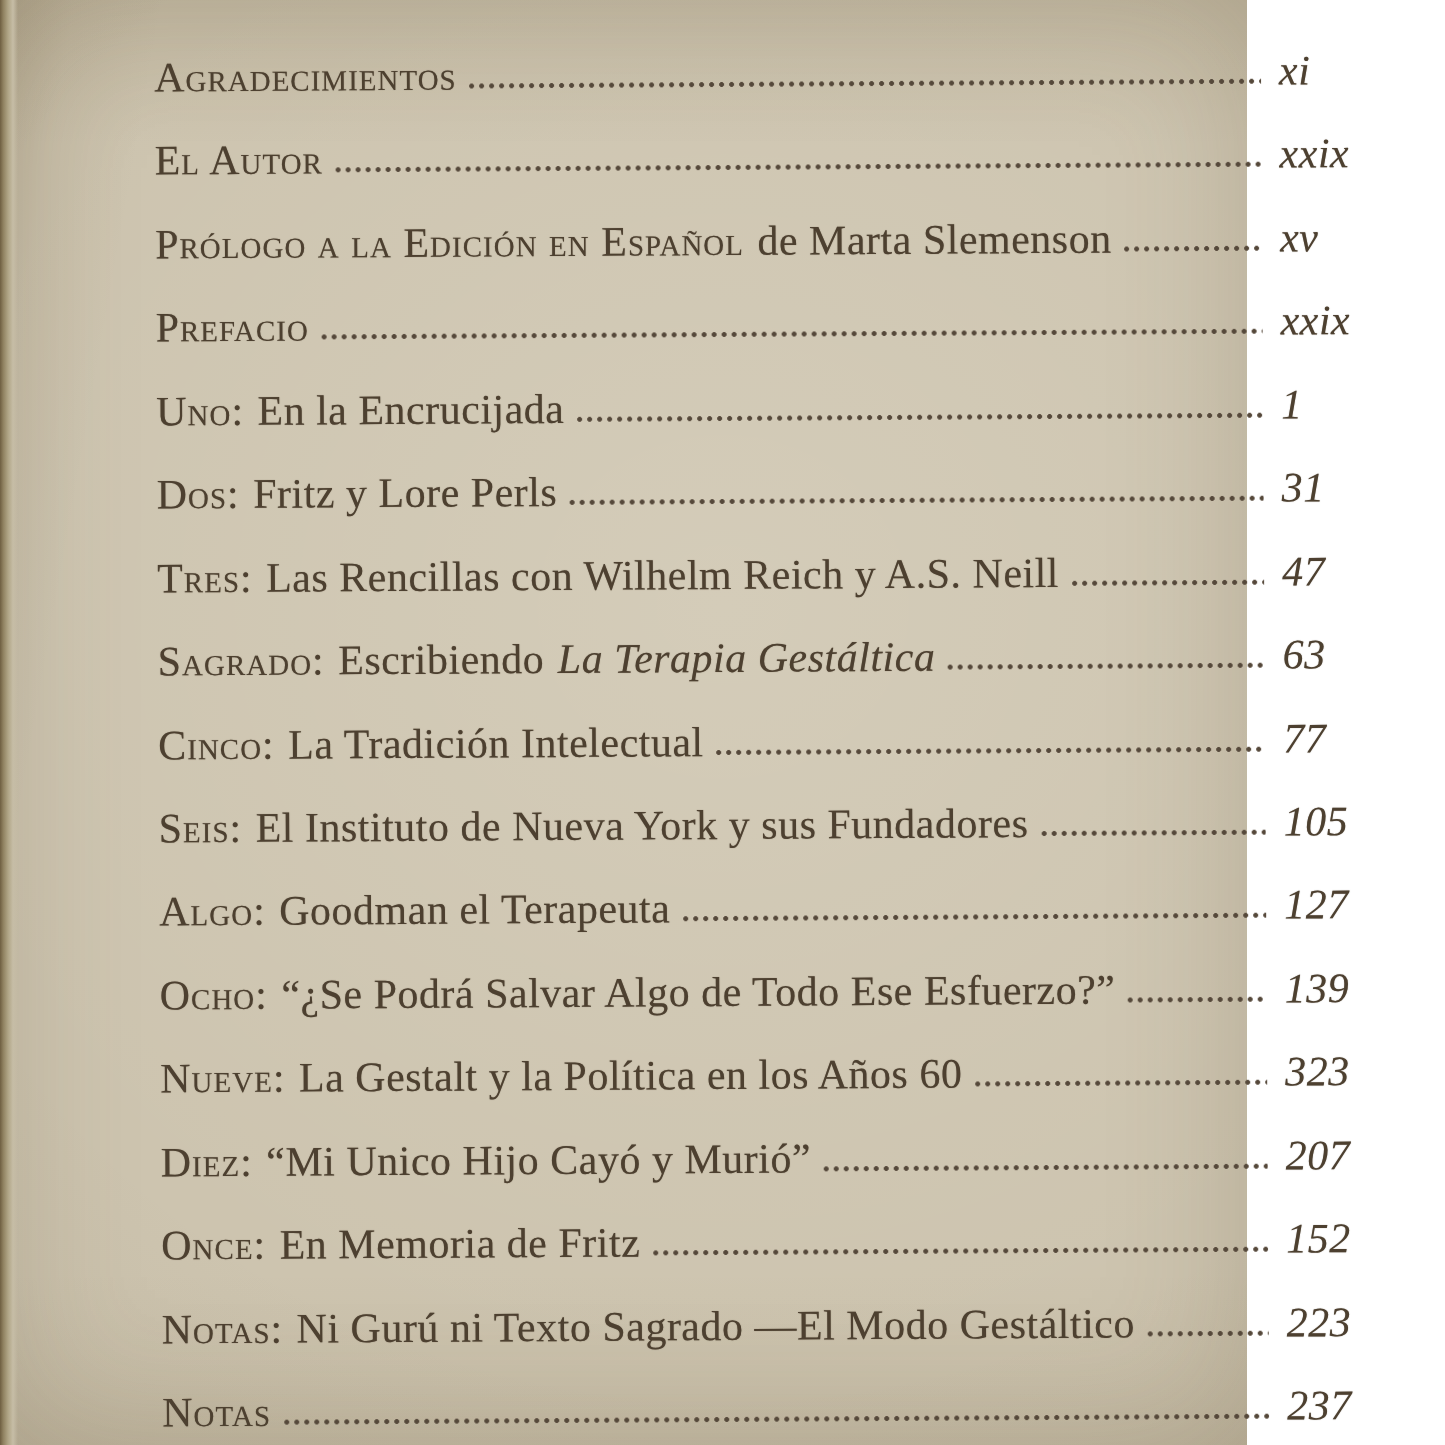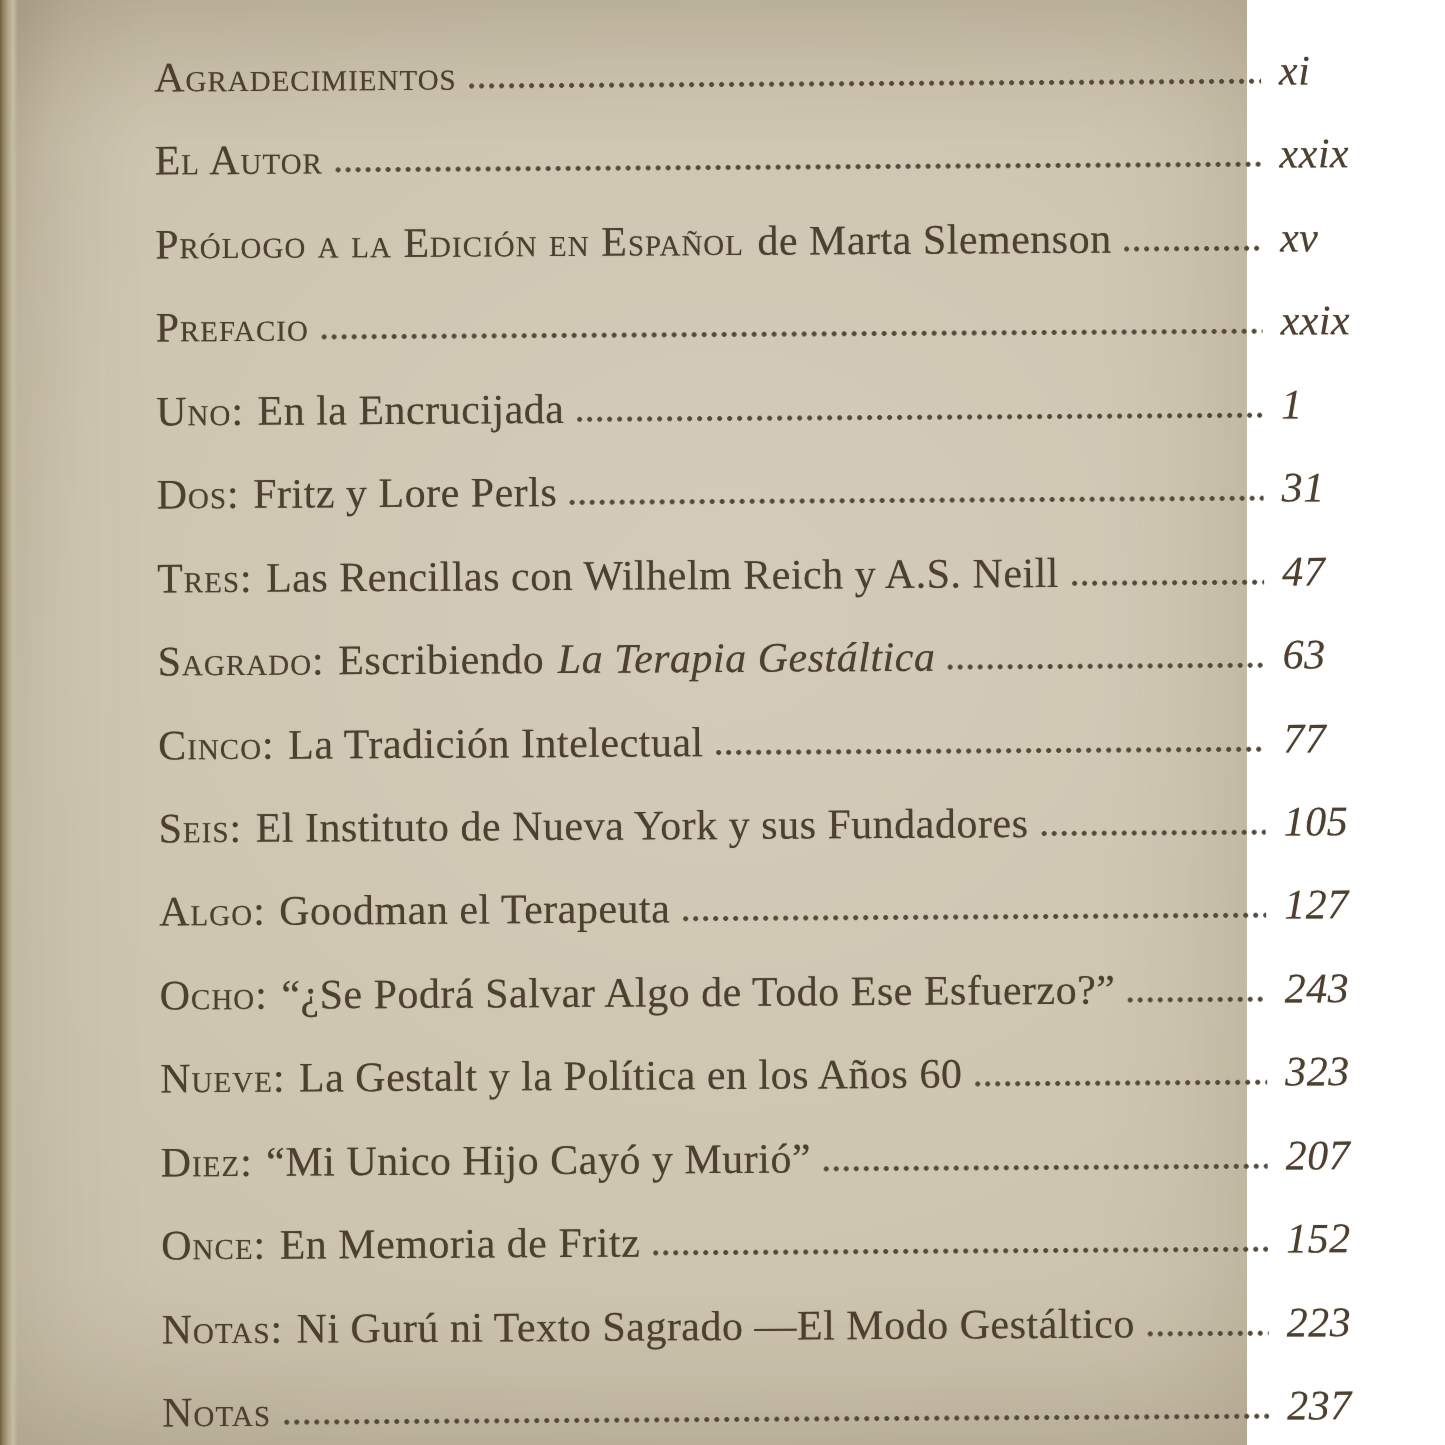--- a/index.html
+++ b/index.html
@@ -153,21 +153,21 @@
 
   <div class="toc-row">
     <span class="toc-text"><span class="lbl">Algo:</span><span class="reg">Goodman el Terapeuta</span></span>
     <span class="leader"></span>
     <span class="pagenum">127</span>
   </div>
 
   <div class="toc-row">
     <span class="toc-text"><span class="lbl">Ocho:</span><span class="reg">“¿Se Podrá Salvar Algo de Todo Ese Esfuerzo?”</span></span>
     <span class="leader"></span>
-    <span class="pagenum">243</span>
+    <span class="pagenum">139</span>
   </div>
 
   <div class="toc-row">
     <span class="toc-text"><span class="lbl">Nueve:</span><span class="reg">La Gestalt y la Política en los Años 60</span></span>
     <span class="leader"></span>
     <span class="pagenum">323</span>
   </div>
 
   <div class="toc-row">
     <span class="toc-text"><span class="lbl">Diez:</span><span class="reg">“Mi Unico Hijo Cayó y Murió”</span></span>

